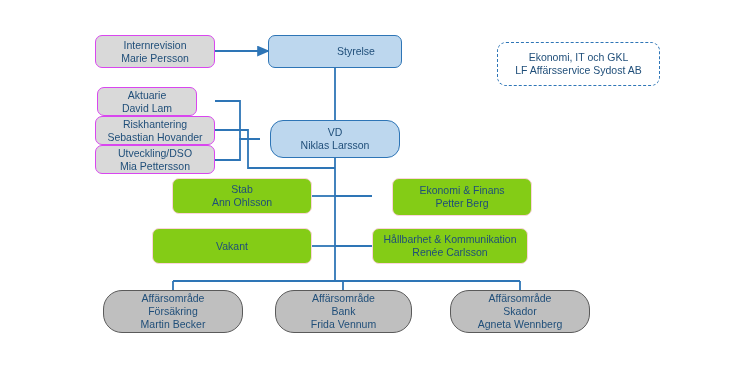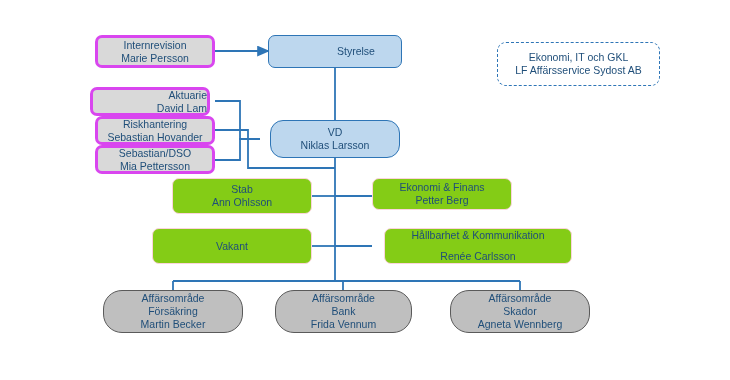--- a/index.html
+++ b/index.html
@@ -40,21 +40,21 @@
     z-index: 2;
   }
   .node .ln { display: block; white-space: nowrap; }
   .node-blue {
     background: #bdd7ee;
     border: 1px solid #2e75b6;
     border-radius: 7px;
   }
   .node-gray {
     background: #d9d9d9;
-    border: 3px solid #d946ef;
+    border: 1px solid #d946ef;
     border-radius: 7px;
   }
   .node-gray-dark {
     background: #bfbfbf;
     border: 1.5px solid #5a5a5a;
     border-radius: 19px;
   }
   .node-pink {
     background: #84cc16;
     border: 1px solid #fbd4dc;
@@ -108,55 +108,55 @@
 
   <div class="node node-gray" style="left:95px; top:35px; width:120px; height:33px;">
     <span class="ln">Internrevision</span>
     <span class="ln">Marie Persson</span>
   </div>
 
   <div class="node node-blue" style="left:268px; top:35px; width:134px; height:33px;padding-left:42px;">
     <span class="ln">Styrelse</span>
   </div>
 
-  <div class="node node-gray" style="left:90px; top:87px; width:120px; height:29px;align-items:flex-end;">
+  <div class="node node-gray" style="left:97px; top:87px; width:100px; height:29px;">
     <span class="ln">Aktuarie</span>
     <span class="ln">David Lam</span>
   </div>
 
   <div class="node node-gray" style="left:95px; top:116px; width:120px; height:29px;">
     <span class="ln">Riskhantering</span>
     <span class="ln">Sebastian Hovander</span>
   </div>
 
   <div class="node node-gray" style="left:95px; top:145px; width:120px; height:29px;">
-    <span class="ln">Sebastian/DSO</span>
+    <span class="ln">Utveckling/DSO</span>
     <span class="ln">Mia Pettersson</span>
   </div>
 
   <div class="node node-blue" style="left:270px; top:120px; width:130px; height:38px;border-radius:13px;">
     <span class="ln">VD</span>
     <span class="ln">Niklas Larsson</span>
   </div>
 
   <div class="node node-pink" style="left:172px; top:178px; width:140px; height:36px;">
     <span class="ln">Stab</span>
     <span class="ln">Ann Ohlsson</span>
   </div>
 
-  <div class="node node-pink" style="left:372px; top:178px; width:140px; height:32px;">
+  <div class="node node-pink" style="left:392px; top:178px; width:140px; height:38px;">
     <span class="ln">Ekonomi &amp; Finans</span>
     <span class="ln">Petter Berg</span>
   </div>
 
   <div class="node node-pink" style="left:152px; top:228px; width:160px; height:36px;">
     <span class="ln">Vakant</span>
   </div>
 
-  <div class="node node-pink" style="left:384px; top:228px; width:188px; height:36px;justify-content:space-between;">
+  <div class="node node-pink" style="left:372px; top:228px; width:156px; height:36px;">
     <span class="ln">Hållbarhet &amp; Kommunikation</span>
     <span class="ln">Renée Carlsson</span>
   </div>
 
   <div class="node node-gray-dark" style="left:103px; top:290px; width:140px; height:43px;">
     <span class="ln">Affärsområde</span>
     <span class="ln">Försäkring</span>
     <span class="ln">Martin Becker</span>
   </div>
 

